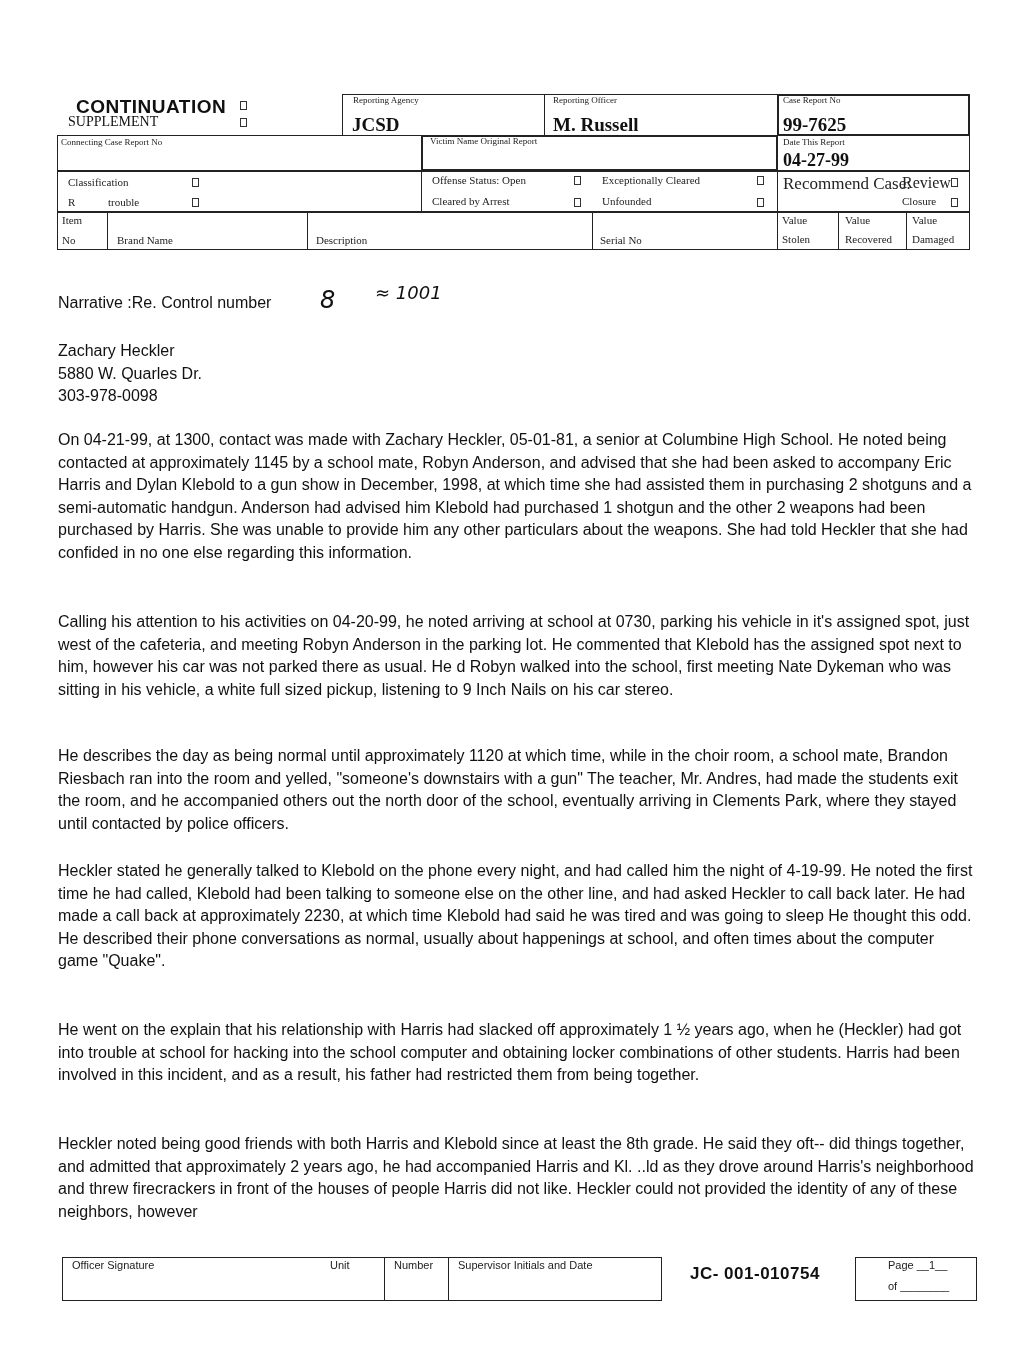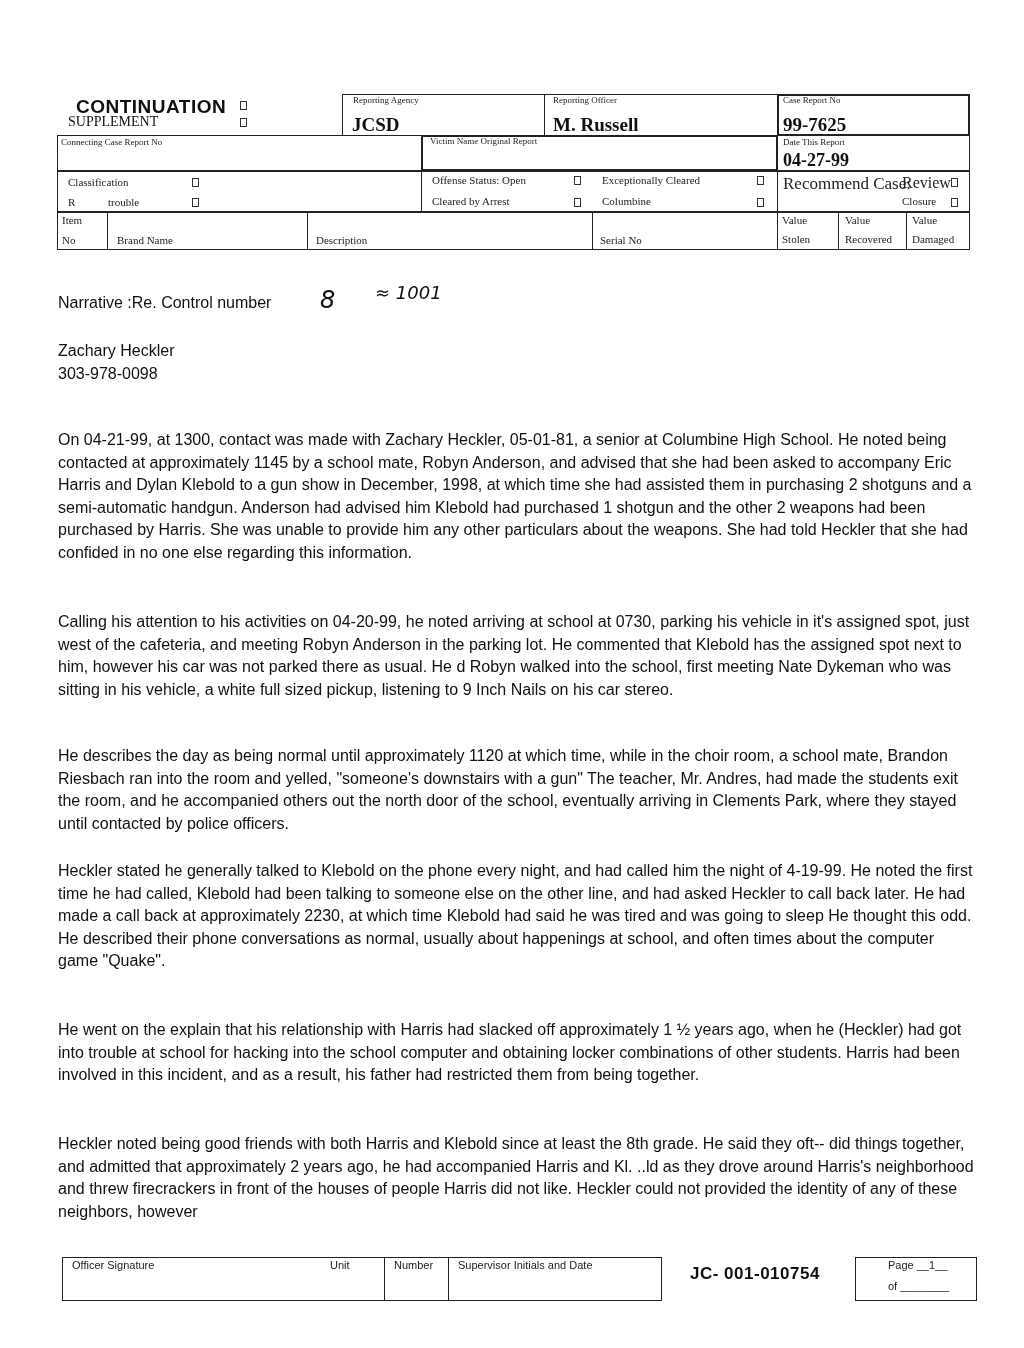--- a/index.html
+++ b/index.html
@@ -65,21 +65,21 @@
   <div class="lbl" style="left:68px; top:196px; font-size:11px;">R</div>
   <div class="lbl" style="left:108px; top:196px; font-size:11px;">trouble</div>
   <div class="cb" style="left:192px; top:198px;"></div>
 
   <div class="lbl" style="left:432px; top:174px; font-size:11px;">Offense Status: Open</div>
   <div class="cb" style="left:574px; top:176px;"></div>
   <div class="lbl" style="left:432px; top:195px; font-size:11px;">Cleared by Arrest</div>
   <div class="cb" style="left:574px; top:198px;"></div>
   <div class="lbl" style="left:602px; top:174px; font-size:11px;">Exceptionally Cleared</div>
   <div class="cb" style="left:757px; top:176px;"></div>
-  <div class="lbl" style="left:602px; top:195px; font-size:11px;">Columbine</div>
+  <div class="lbl" style="left:602px; top:195px; font-size:11px;">Unfounded</div>
   <div class="cb" style="left:757px; top:198px;"></div>
 
   <div class="lbl" style="left:783px; top:174px; font-size:17px;text-align:right;">Recommend Case:</div>
   <div class="lbl" style="left:902px; top:174px; font-size:16px;">Review</div>
   <div class="cb" style="left:951px; top:178px;"></div>
   <div class="lbl" style="left:902px; top:195px; font-size:11px;">Closure</div>
   <div class="cb" style="left:951px; top:198px;"></div>
 
   <div class="box" style="left:57px; top:212px; width:913px; height:38px;"></div>
   <div class="vline" style="left:107px; top:212px; height:38px;"></div>
@@ -102,20 +102,21 @@
   <div class="lbl" style="left:912px; top:233px; font-size:11px;">Damaged</div>
 </div>
 
 <div>
   <div class="abs sans" style="left:58px; top:294px; font-size:16px;">Narrative :Re. Control number</div>
   <div class="abs hand" style="left:320px; top:286px; font-size:24px;">8</div>
   <div class="abs hand" style="left:375px; top:282px; font-size:18px;">≈  1001</div>
 
   <div class="narr" style="top:340px;">
     <p>Zachary Heckler</p>
+    <p>5880 W. Quarles Dr.</p>
     <p>303-978-0098</p>
   </div>
 
   <div class="narr" style="top:429px;">On 04-21-99, at 1300, contact was made with Zachary Heckler, 05-01-81, a senior at Columbine High School.  He noted being  contacted at approximately 1145  by a school mate, Robyn Anderson, and advised that she had been asked to accompany Eric Harris and Dylan Klebold to a gun show in December, 1998, at which time she had assisted them in purchasing 2 shotguns and a semi-automatic handgun. Anderson had advised him Klebold had purchased 1 shotgun and the other 2 weapons had been purchased by Harris.  She was unable to provide him any other particulars about the weapons.  She had told Heckler that she had confided in no one else regarding this information.</div>
   <div class="narr" style="top:611px;">Calling his attention to his activities on 04-20-99, he noted arriving at school at 0730, parking his vehicle in it's assigned spot, just west of the cafeteria, and meeting Robyn Anderson in the parking lot.  He commented that Klebold has the assigned spot next to him, however his car was not parked there as usual. He     d Robyn walked into the school, first meeting Nate Dykeman who was sitting in his vehicle, a white full sized pickup, listening to 9 Inch Nails on his car stereo.</div>
   <div class="narr" style="top:745px;">He describes the day as being normal until approximately 1120 at which time, while  in the choir room, a school mate, Brandon Riesbach ran into the room and yelled, "someone's downstairs with a gun"   The teacher, Mr. Andres, had made the students exit the room, and he accompanied others out the north door of the school, eventually arriving in Clements Park, where they stayed until contacted by police officers.</div>
   <div class="narr" style="top:860px;">Heckler stated he generally talked to Klebold on the phone every night, and had called him the night of 4-19-99.  He noted the first time he had called, Klebold had been talking to someone else on the other line, and had asked Heckler to call back later.  He had made a call back at approximately 2230, at which time Klebold had said he was tired and was going to sleep   He thought this odd.  He described their phone conversations as normal, usually about happenings  at school, and often times  about the computer game "Quake".</div>
   <div class="narr" style="top:1019px;">He went on the explain that his relationship with Harris had slacked off approximately 1 ½ years ago, when he (Heckler) had got into trouble at school for hacking into the school computer and obtaining locker combinations of other students.  Harris had been involved in this incident, and as a result, his father had restricted them from being together.</div>
   <div class="narr" style="top:1133px;">Heckler noted being good friends with both Harris and Klebold since at least the 8th grade.  He said they oft-- did things together, and admitted that approximately 2 years ago,  he had accompanied Harris and Kl.  ..ld as they drove around Harris's neighborhood and threw firecrackers in front of the houses of people Harris did not like.  Heckler could not provided the identity of any of these neighbors, however</div>
 </div>

